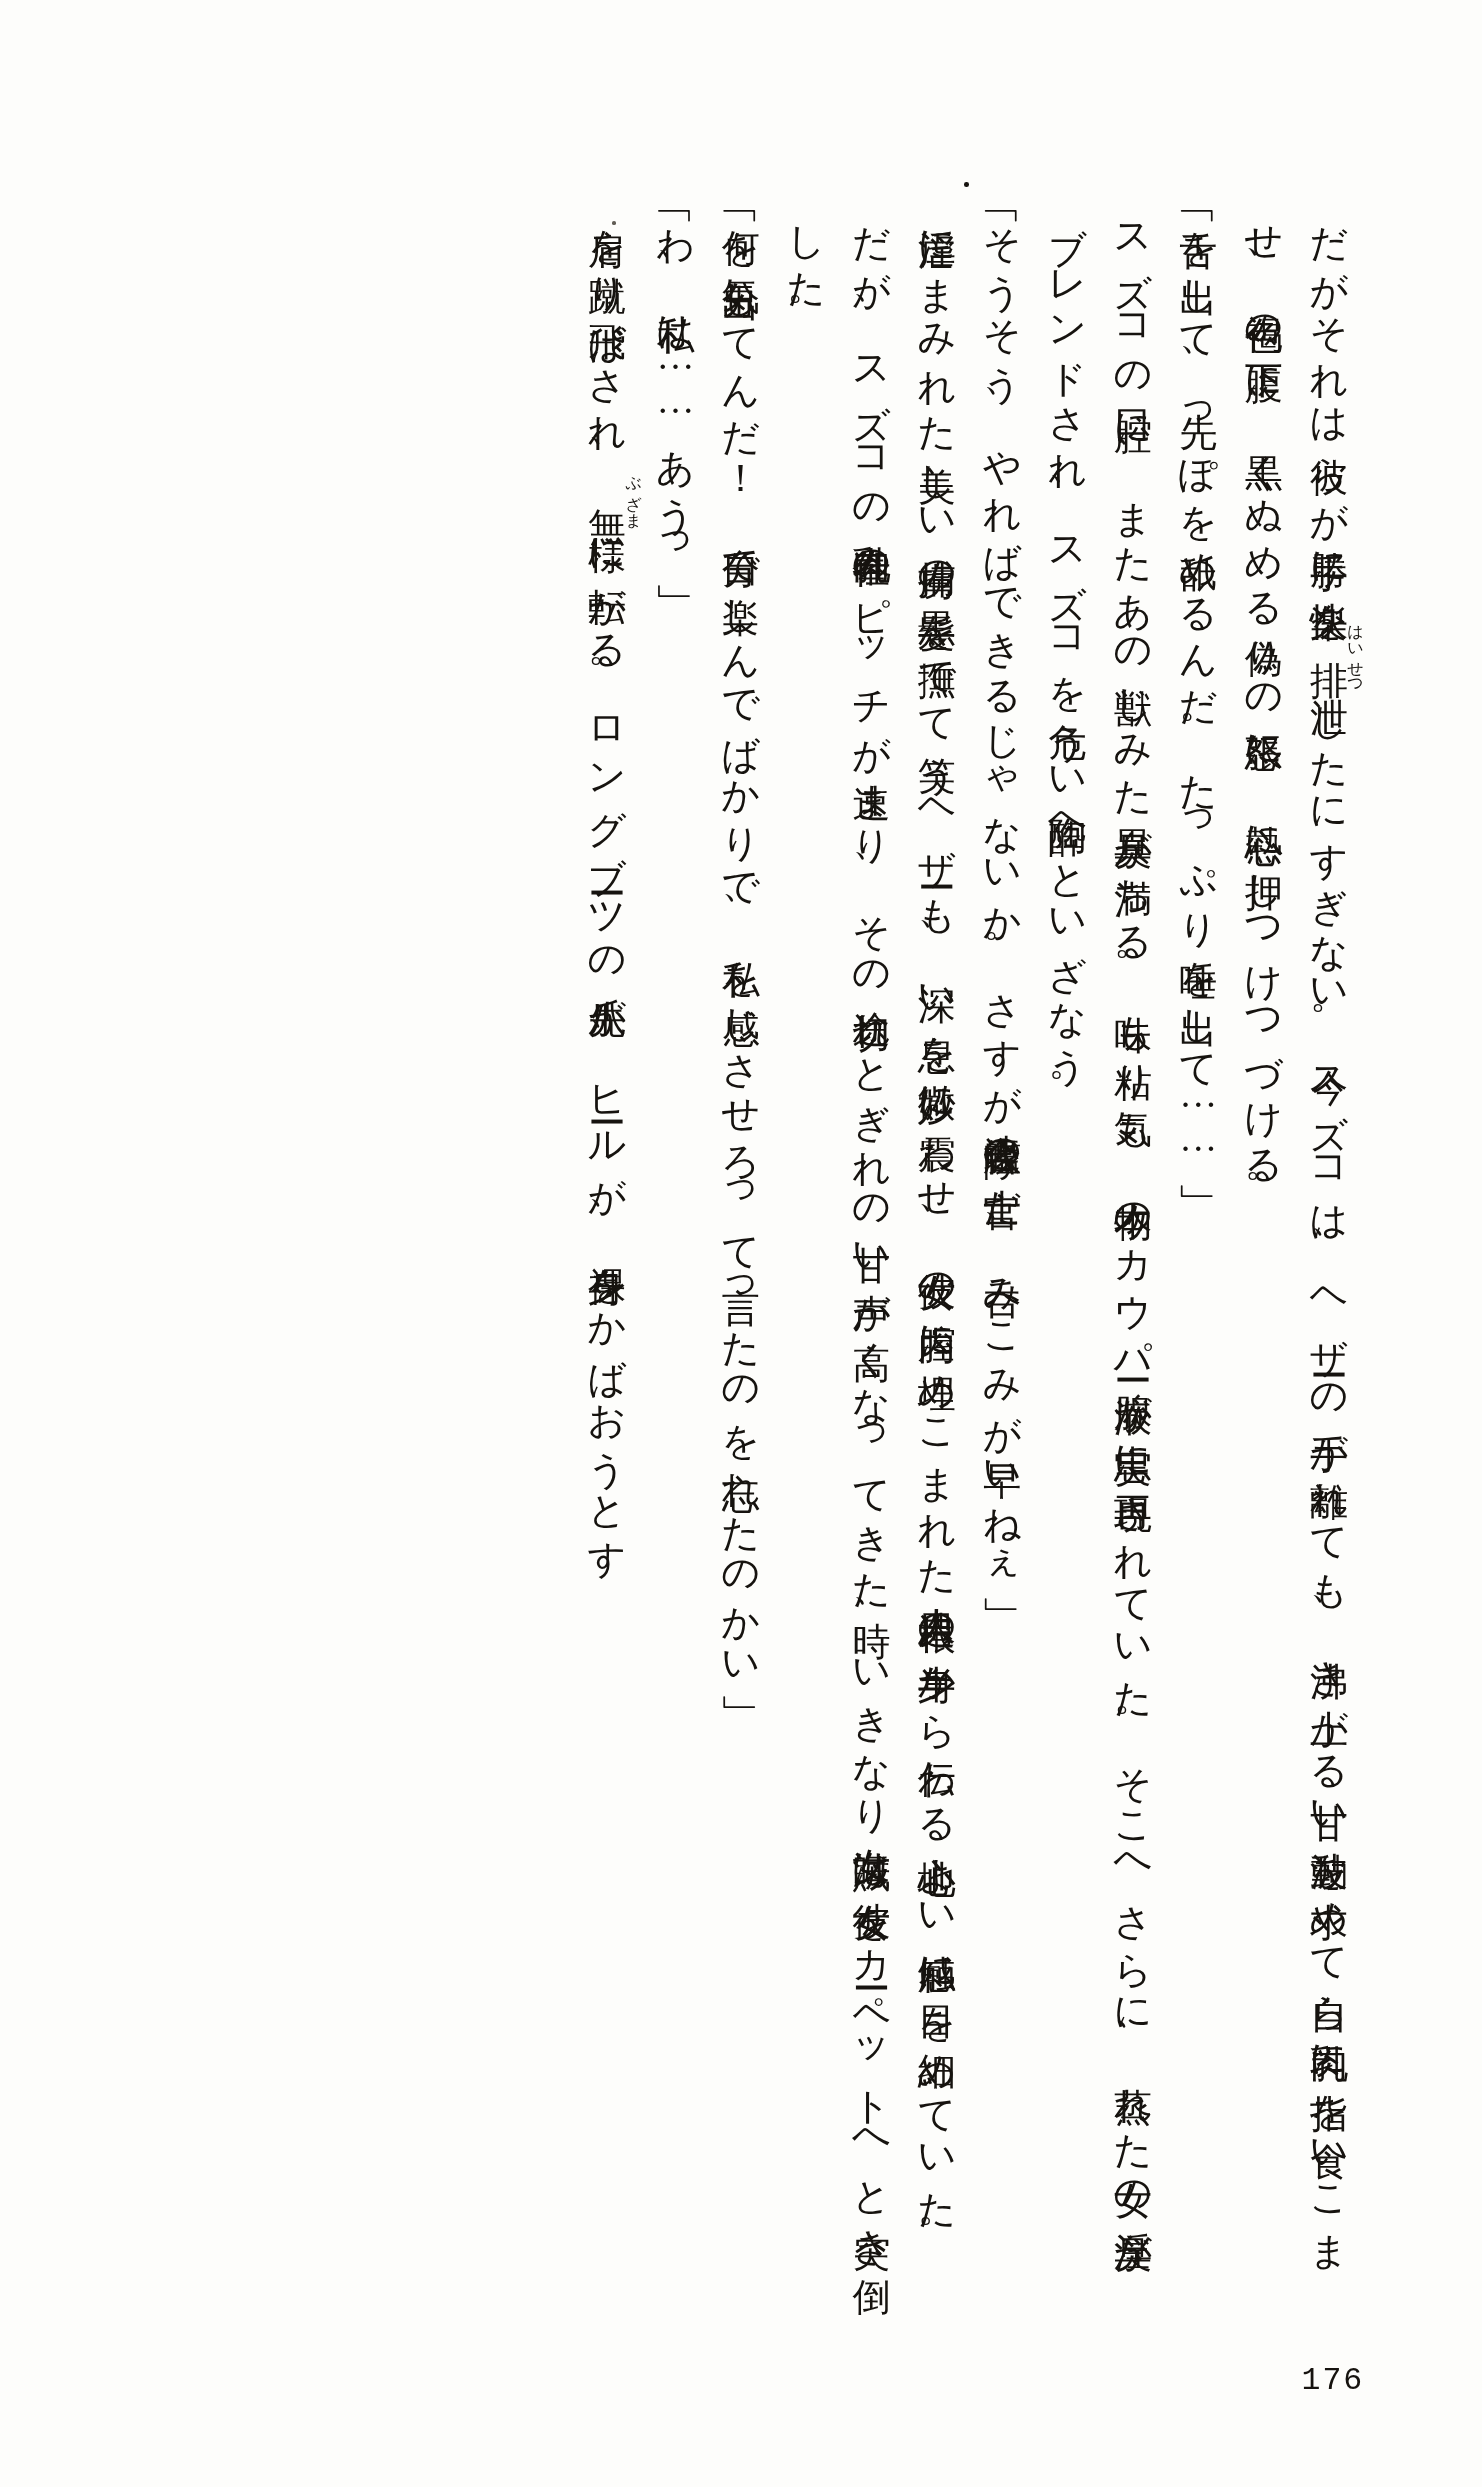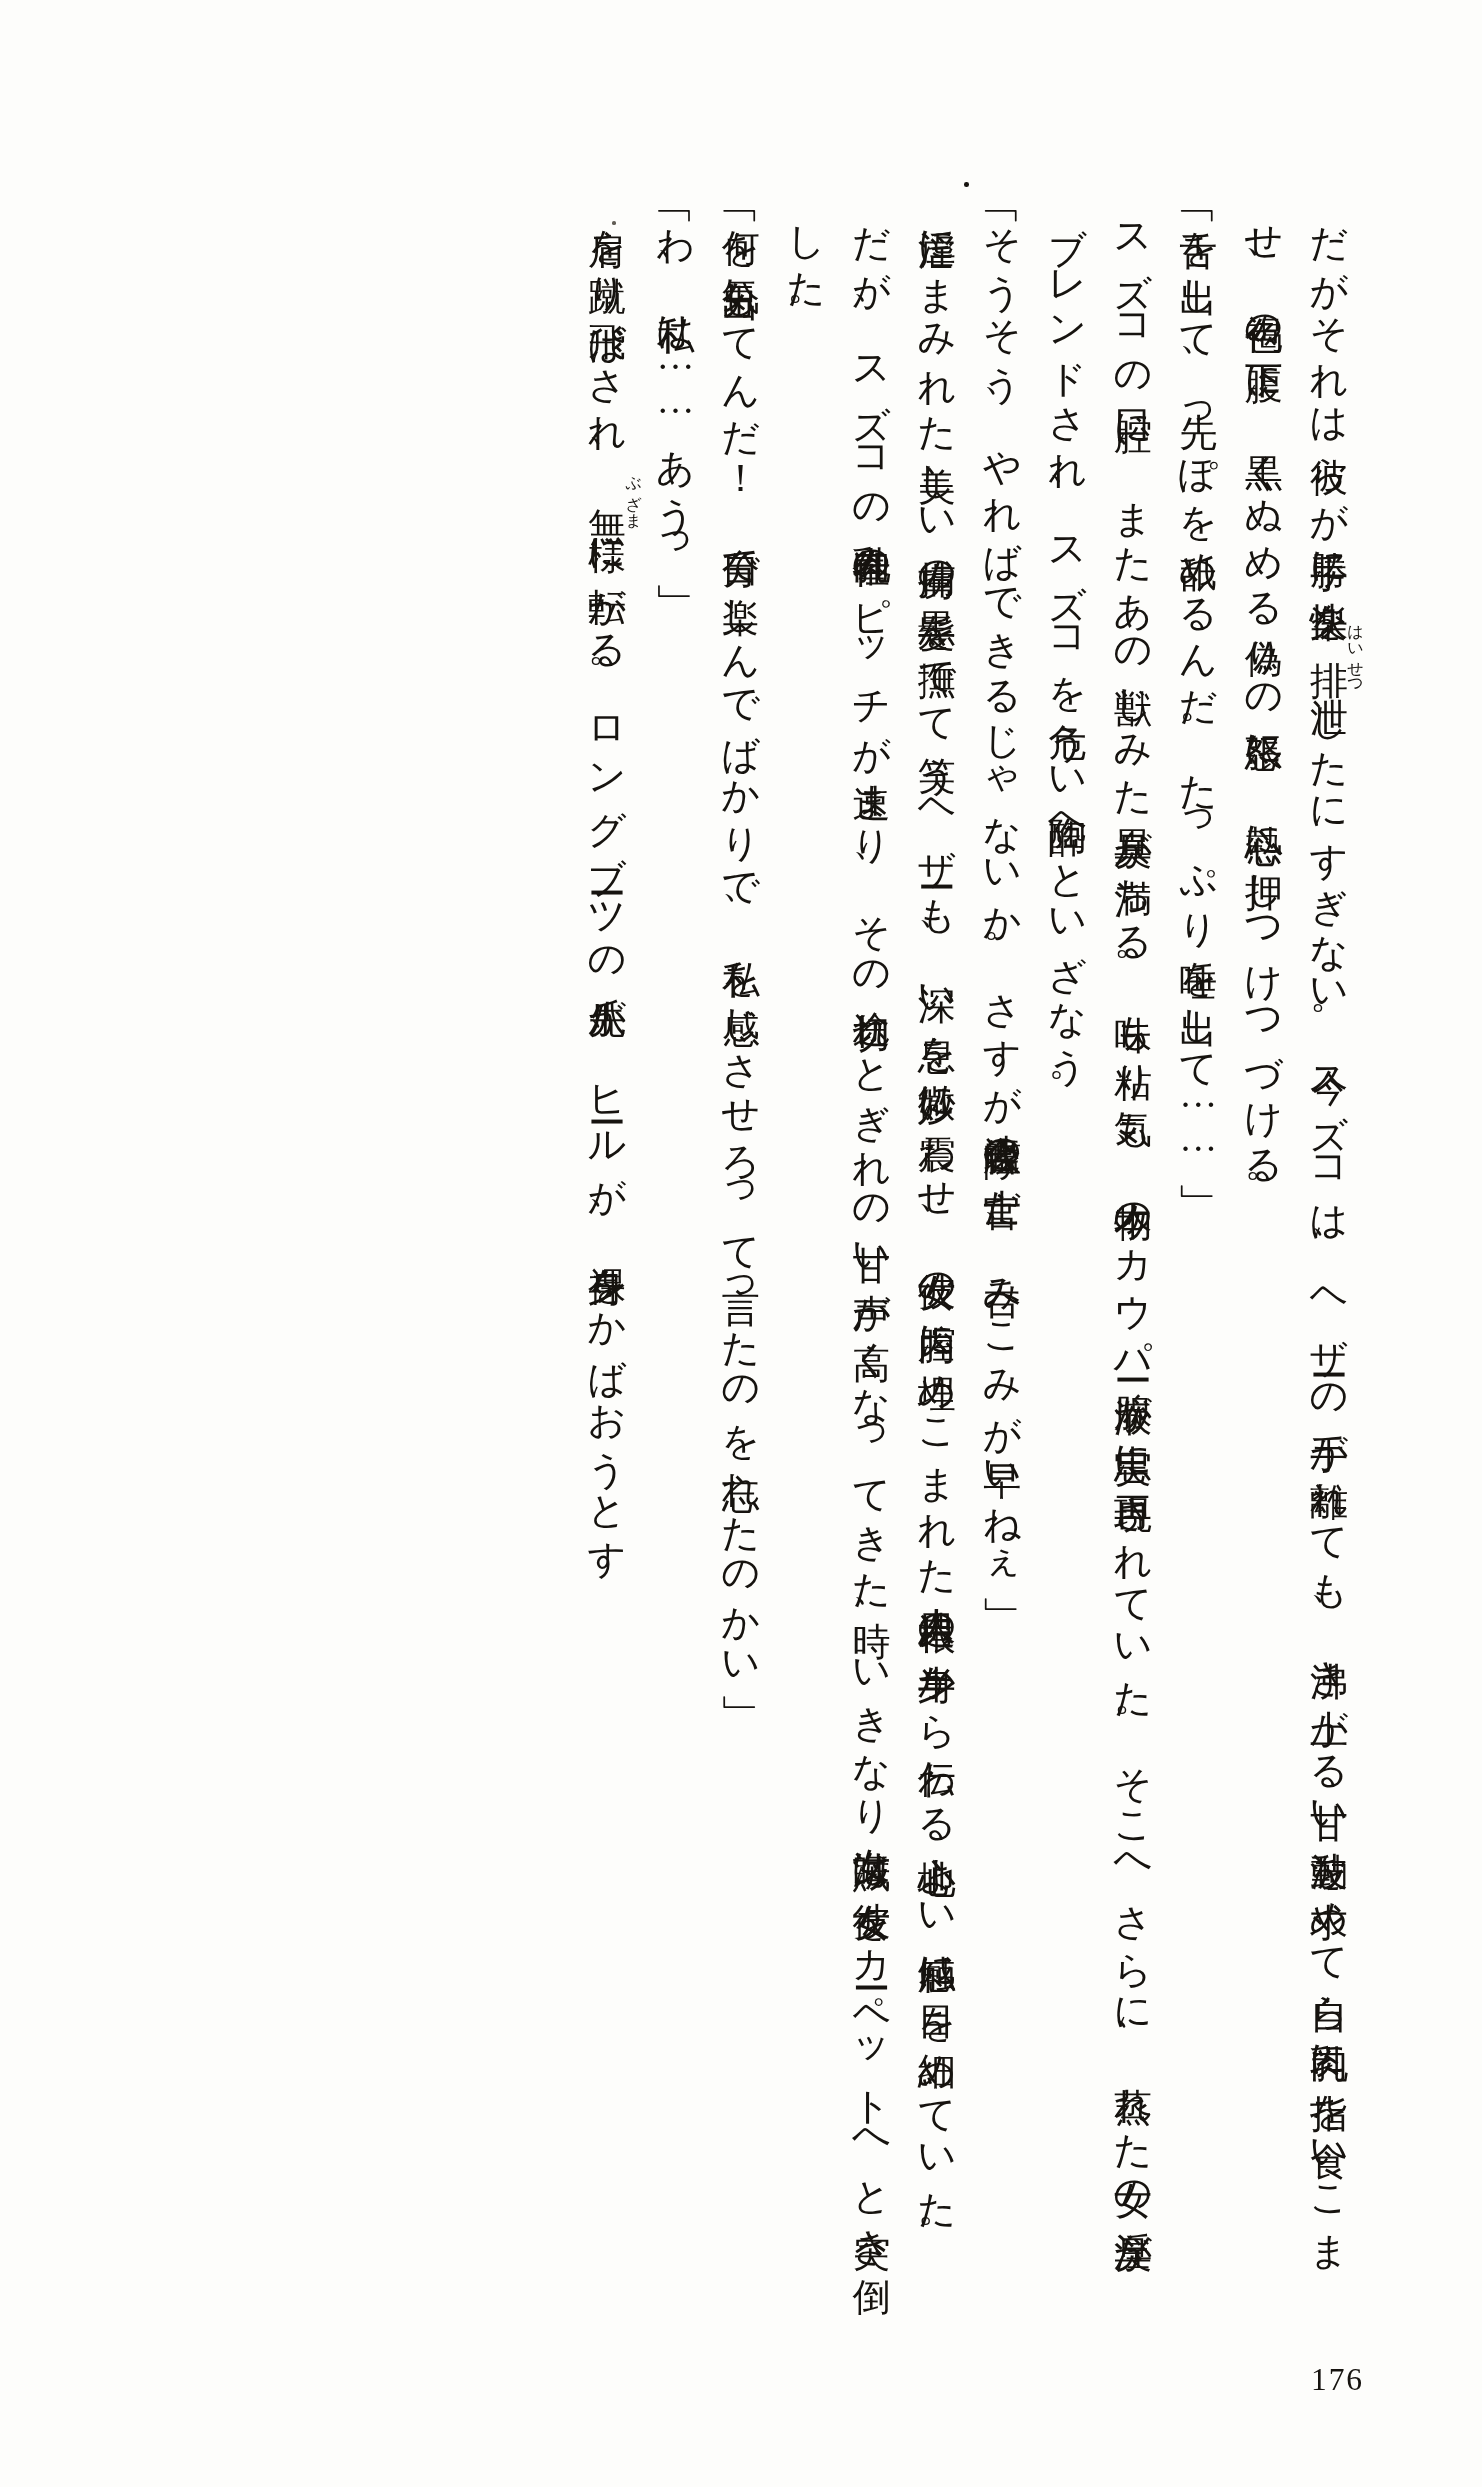--- a/index.html
+++ b/index.html
@@ -44,21 +44,21 @@
     font-size: 0.42em;
     letter-spacing: 0;
     line-height: 1;
   }
   .page-number {
     position: absolute;
     right: 119px;
     bottom: 89px;
     font-size: 31.5px;
     letter-spacing: 0.06em;
-    font-family: Liberation Serif, serif;
+    font-family: Liberation Mono, monospace;
     color: #16130f;
   }
   .dot-mark {
     position: absolute;
     top: 182px;
     left: 964px;
     width: 4.6px;
     height: 4.6px;
     background: #16130f;
     border-radius: 50%;

